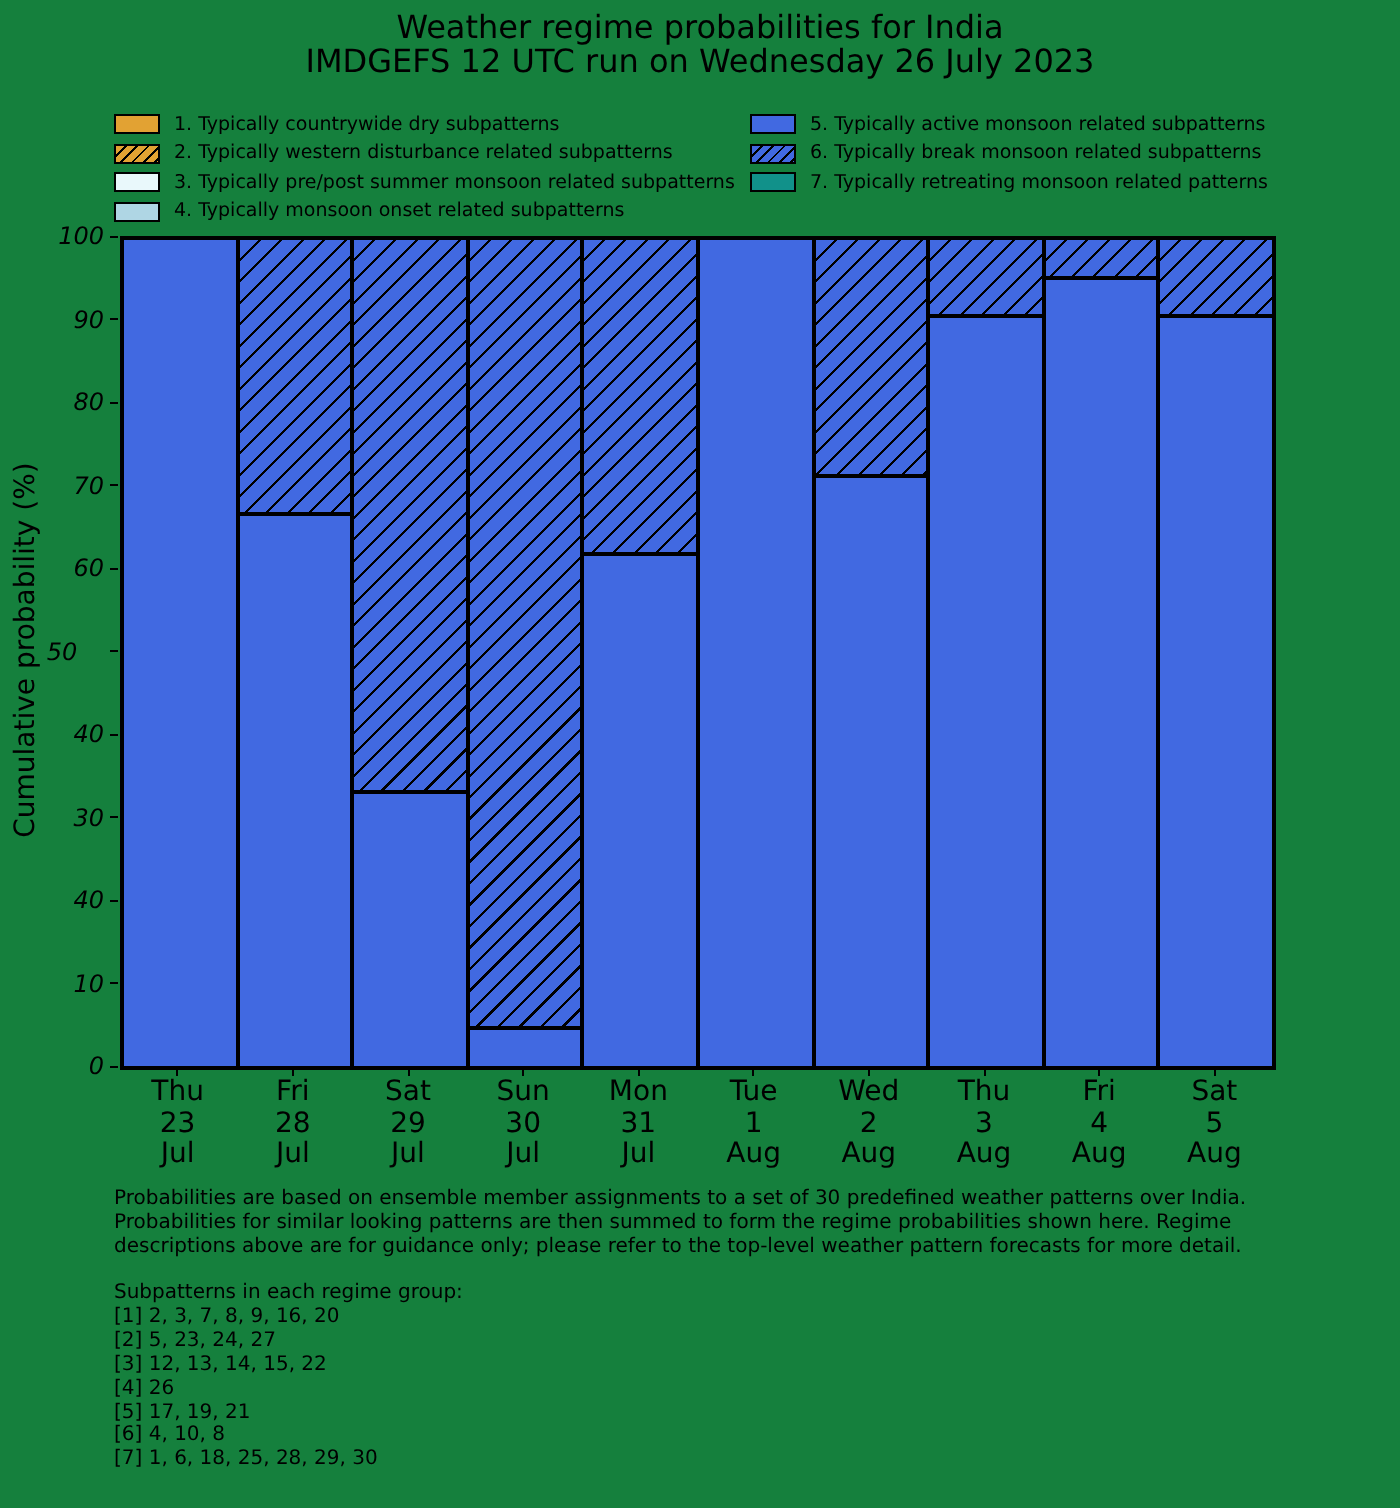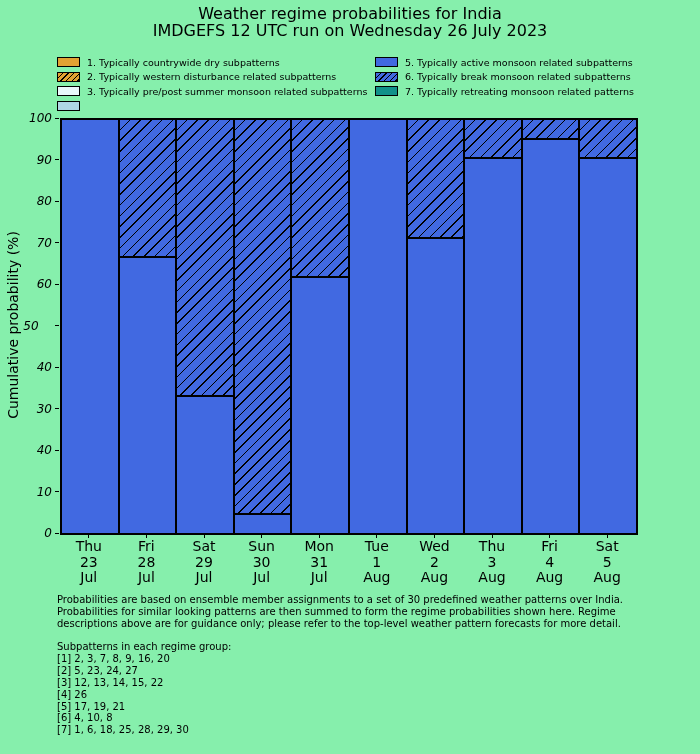--- a/index.html
+++ b/index.html
@@ -1,17 +1,17 @@
 <!DOCTYPE html>
 <html><head>
 <meta charset="utf-8">
 <style>
   html,body { margin:0; padding:0; background:#fff; }
   .figure {
-    position:relative; width:700px; height:754px; background:#86efac;
+    position:relative; width:700px; height:754px; background:#15803d;
     font-family:"DejaVu Sans","Liberation Sans",sans-serif; color:#000;
     overflow:hidden;
   }
   .title-block { position:absolute; top:5px; left:0; width:100%; text-align:center; }
   .title-line { font-size:16px; line-height:17px; }
 
   .legend-col { position:absolute; top:55px; }
   .legend-col.left  { left:57px; }
   .legend-col.right { left:375px; }
   .legend-item { display:flex; align-items:center; height:14.5px; }
@@ -59,20 +59,21 @@
       <div class="legend-item">
         <div class="legend-swatch hatch" style="background-color: rgb(226, 162, 51);"></div>
         <div class="legend-label">2. Typically western disturbance related subpatterns</div>
       </div>
       <div class="legend-item">
         <div class="legend-swatch" style="background-color: rgb(233, 248, 251);"></div>
         <div class="legend-label">3. Typically pre/post summer monsoon related subpatterns</div>
       </div>
       <div class="legend-item">
         <div class="legend-swatch" style="background-color: rgb(175, 214, 228);"></div>
+        <div class="legend-label">4. Typically monsoon onset related subpatterns</div>
       </div>
     </div>
   <div class="legend-col right">
       <div class="legend-item">
         <div class="legend-swatch" style="background-color: rgb(65, 105, 225);"></div>
         <div class="legend-label">5. Typically active monsoon related subpatterns</div>
       </div>
       <div class="legend-item">
         <div class="legend-swatch hatch" style="background-color: rgb(65, 105, 225);"></div>
         <div class="legend-label">6. Typically break monsoon related subpatterns</div>

